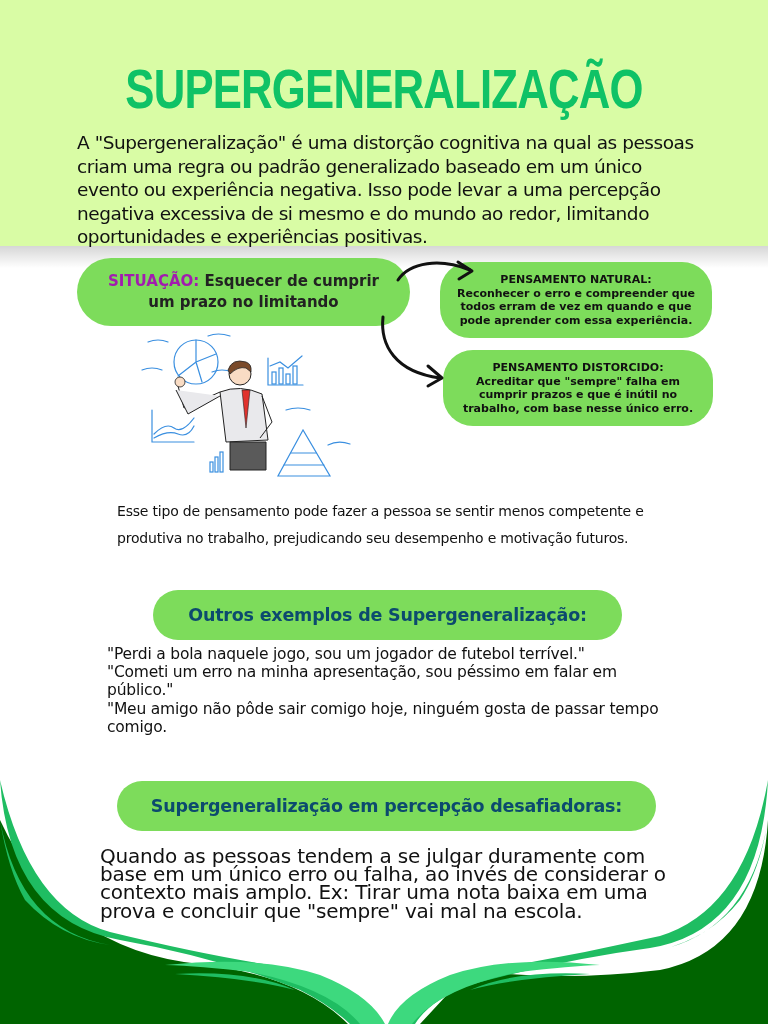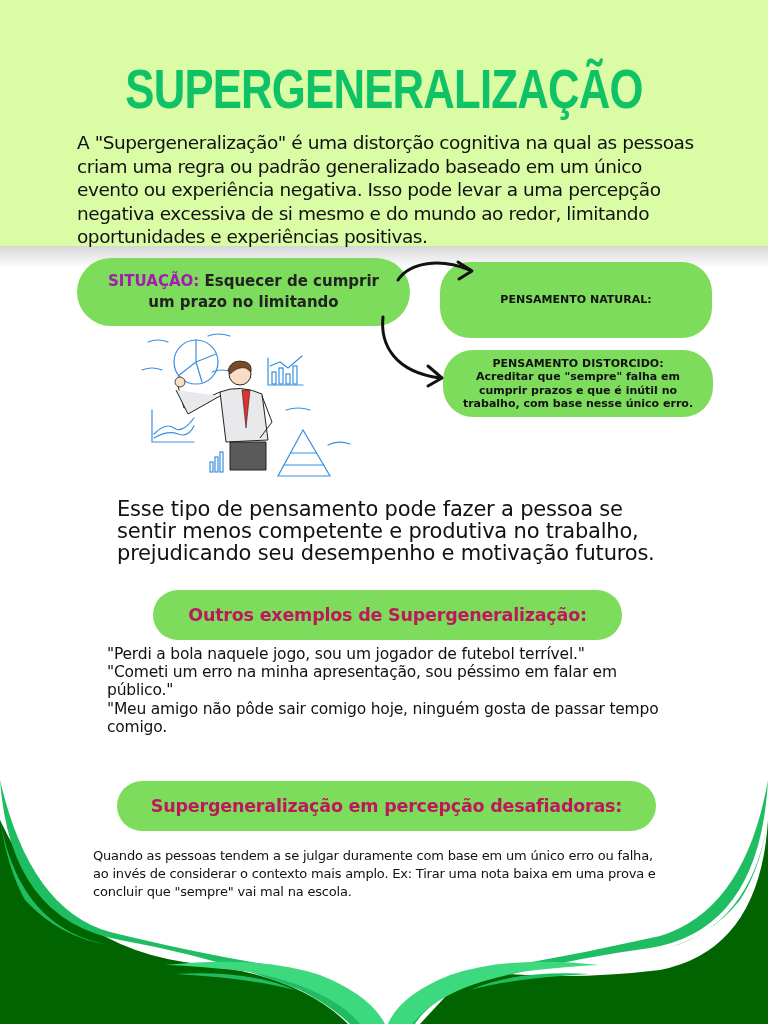--- a/index.html
+++ b/index.html
@@ -34,42 +34,42 @@
     .situation {
       left: 77px; top: 258px; width: 333px; height: 68px;
       font-size: 15px; line-height: 21px; font-weight: bold; color: #222; padding: 0 22px;
     }
     .situation b { color: #a21caf; }
     .thought {
       font-size: 11px; line-height: 13.5px; font-weight: bold; color: #111; padding: 0 10px;
       border-radius: 30px;
     }
     .natural { left: 440px; top: 262px; width: 272px; height: 76px; }
-    .distorted { left: 443px; top: 350px; width: 270px; height: 67px; }
+    .distorted { left: 443px; top: 350px; width: 270px; height: 76px; }
     .thought .tl { display: block; text-align: center; }
 
     .arrows { position: absolute; left: 0; top: 0; width: 768px; height: 1024px; pointer-events: none; }
 
     .illustration { position: absolute; left: 138px; top: 330px; width: 230px; height: 150px; }
 
     .body-text {
-      position: absolute; font-size: 21px; line-height: 22px; color: #111; letter-spacing: -0.2px;
+      position: absolute; font-size: 14px; line-height: 27px; color: #111; letter-spacing: -0.2px;
     }
     .consequence { left: 117px; top: 498px; width: 570px; }
 
     .section-pill {
-      height: 50px; border-radius: 26px; font-weight: bold; font-size: 17.5px; color: #be185d;
+      height: 50px; border-radius: 26px; font-weight: bold; font-size: 17.5px; color: #0c4a6e;
       font-family: "DejaVu Sans", sans-serif; letter-spacing: -0.2px;
     }
     .examples-pill { left: 153px; top: 590px; width: 469px; }
     .challenge-pill { left: 117px; top: 781px; width: 539px; }
 
     .examples { left: 107px; top: 645px; width: 560px; font-size: 15.5px; line-height: 18.2px; }
     .examples .ex { display: block; }
-    .challenge { left: 93px; top: 847px; width: 570px; font-size: 13px; line-height: 18.2px; }
+    .challenge { left: 100px; top: 847px; width: 570px; font-size: 20px; line-height: 18.2px; }
 
     .footer-waves { position: absolute; left: 0; top: 760px; width: 768px; height: 264px; }
   </style>
 </head>
 <body>
 
 <div class="header-band"></div>
 <div class="header-shadow"></div>
 
 <h1 class="title">SUPERGENERALIZAÇÃO</h1>
@@ -78,20 +78,21 @@
 <div class="pill situation">
   <div>
     <b>SITUAÇÃO:</b>
     <span>Esquecer de cumprir um prazo no limitando</span>
   </div>
 </div>
 
 <div class="pill thought natural">
   <div>
     <span class="tl">PENSAMENTO NATURAL:</span>
+    <span class="tl">Reconhecer o erro e compreender que todos erram de vez em quando e que pode aprender com essa experiência.</span>
   </div>
 </div>
 <div class="pill thought distorted">
   <div>
     <span class="tl">PENSAMENTO DISTORCIDO:</span>
     <span class="tl">Acreditar que "sempre" falha em cumprir prazos e que é inútil no trabalho, com base nesse único erro.</span>
   </div>
 </div>
 
 <svg class="arrows" viewBox="0 0 768 1024">

